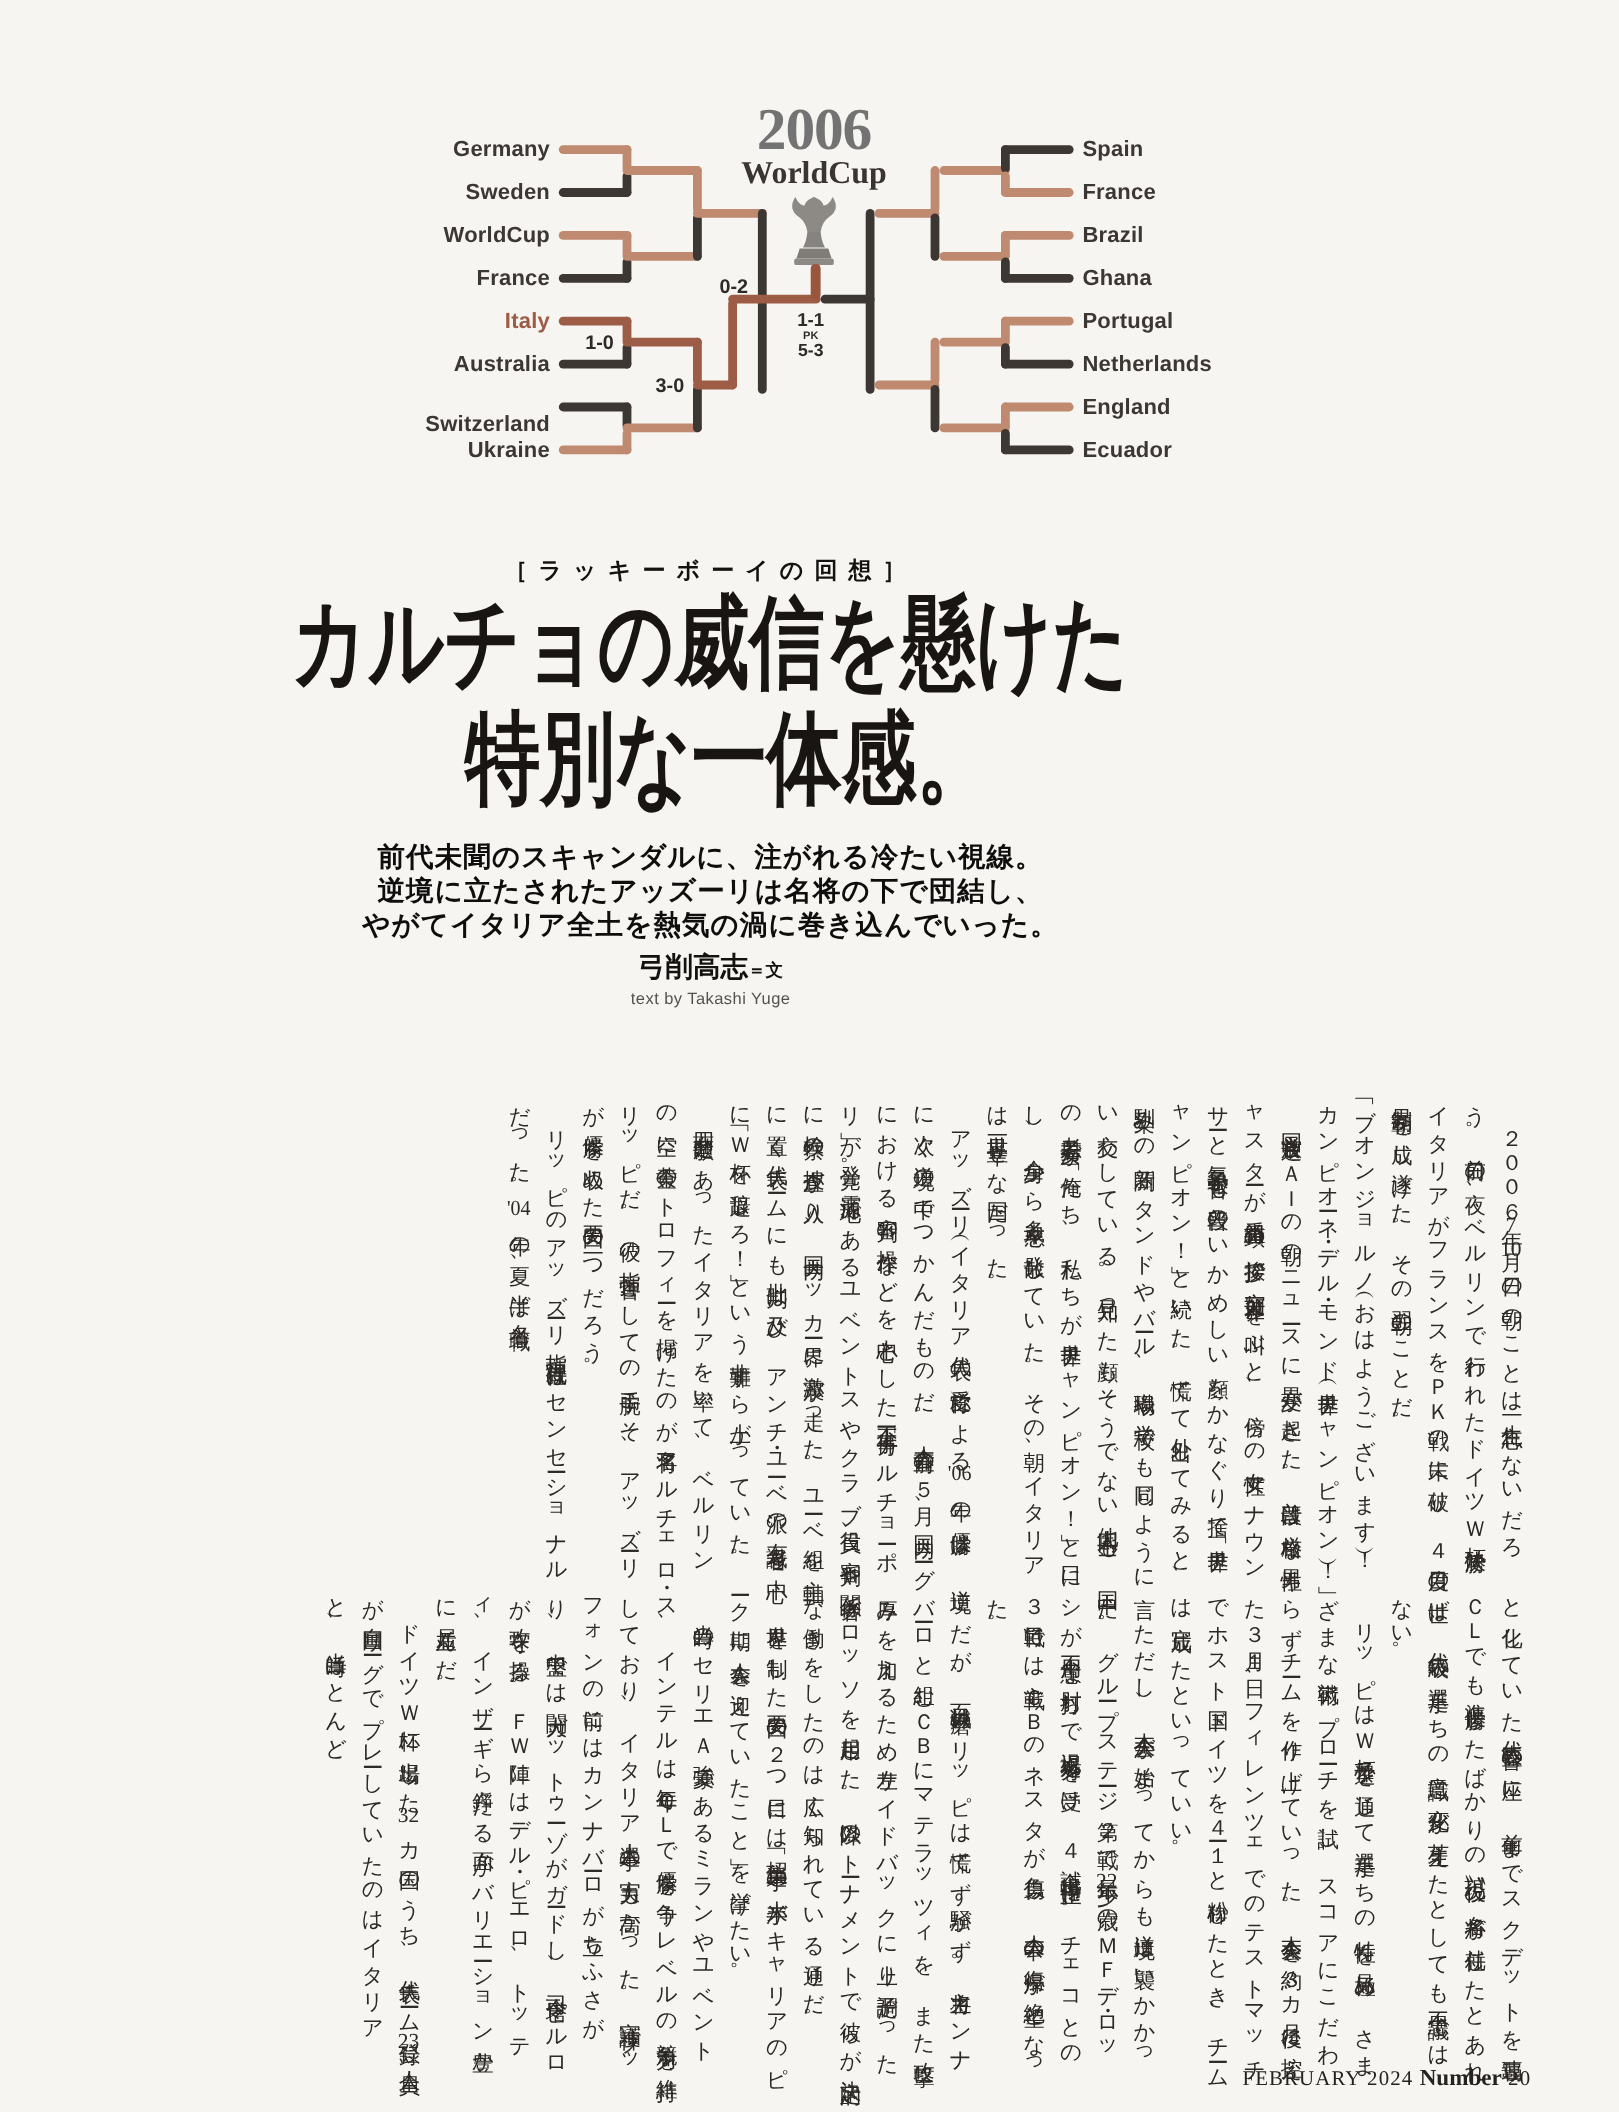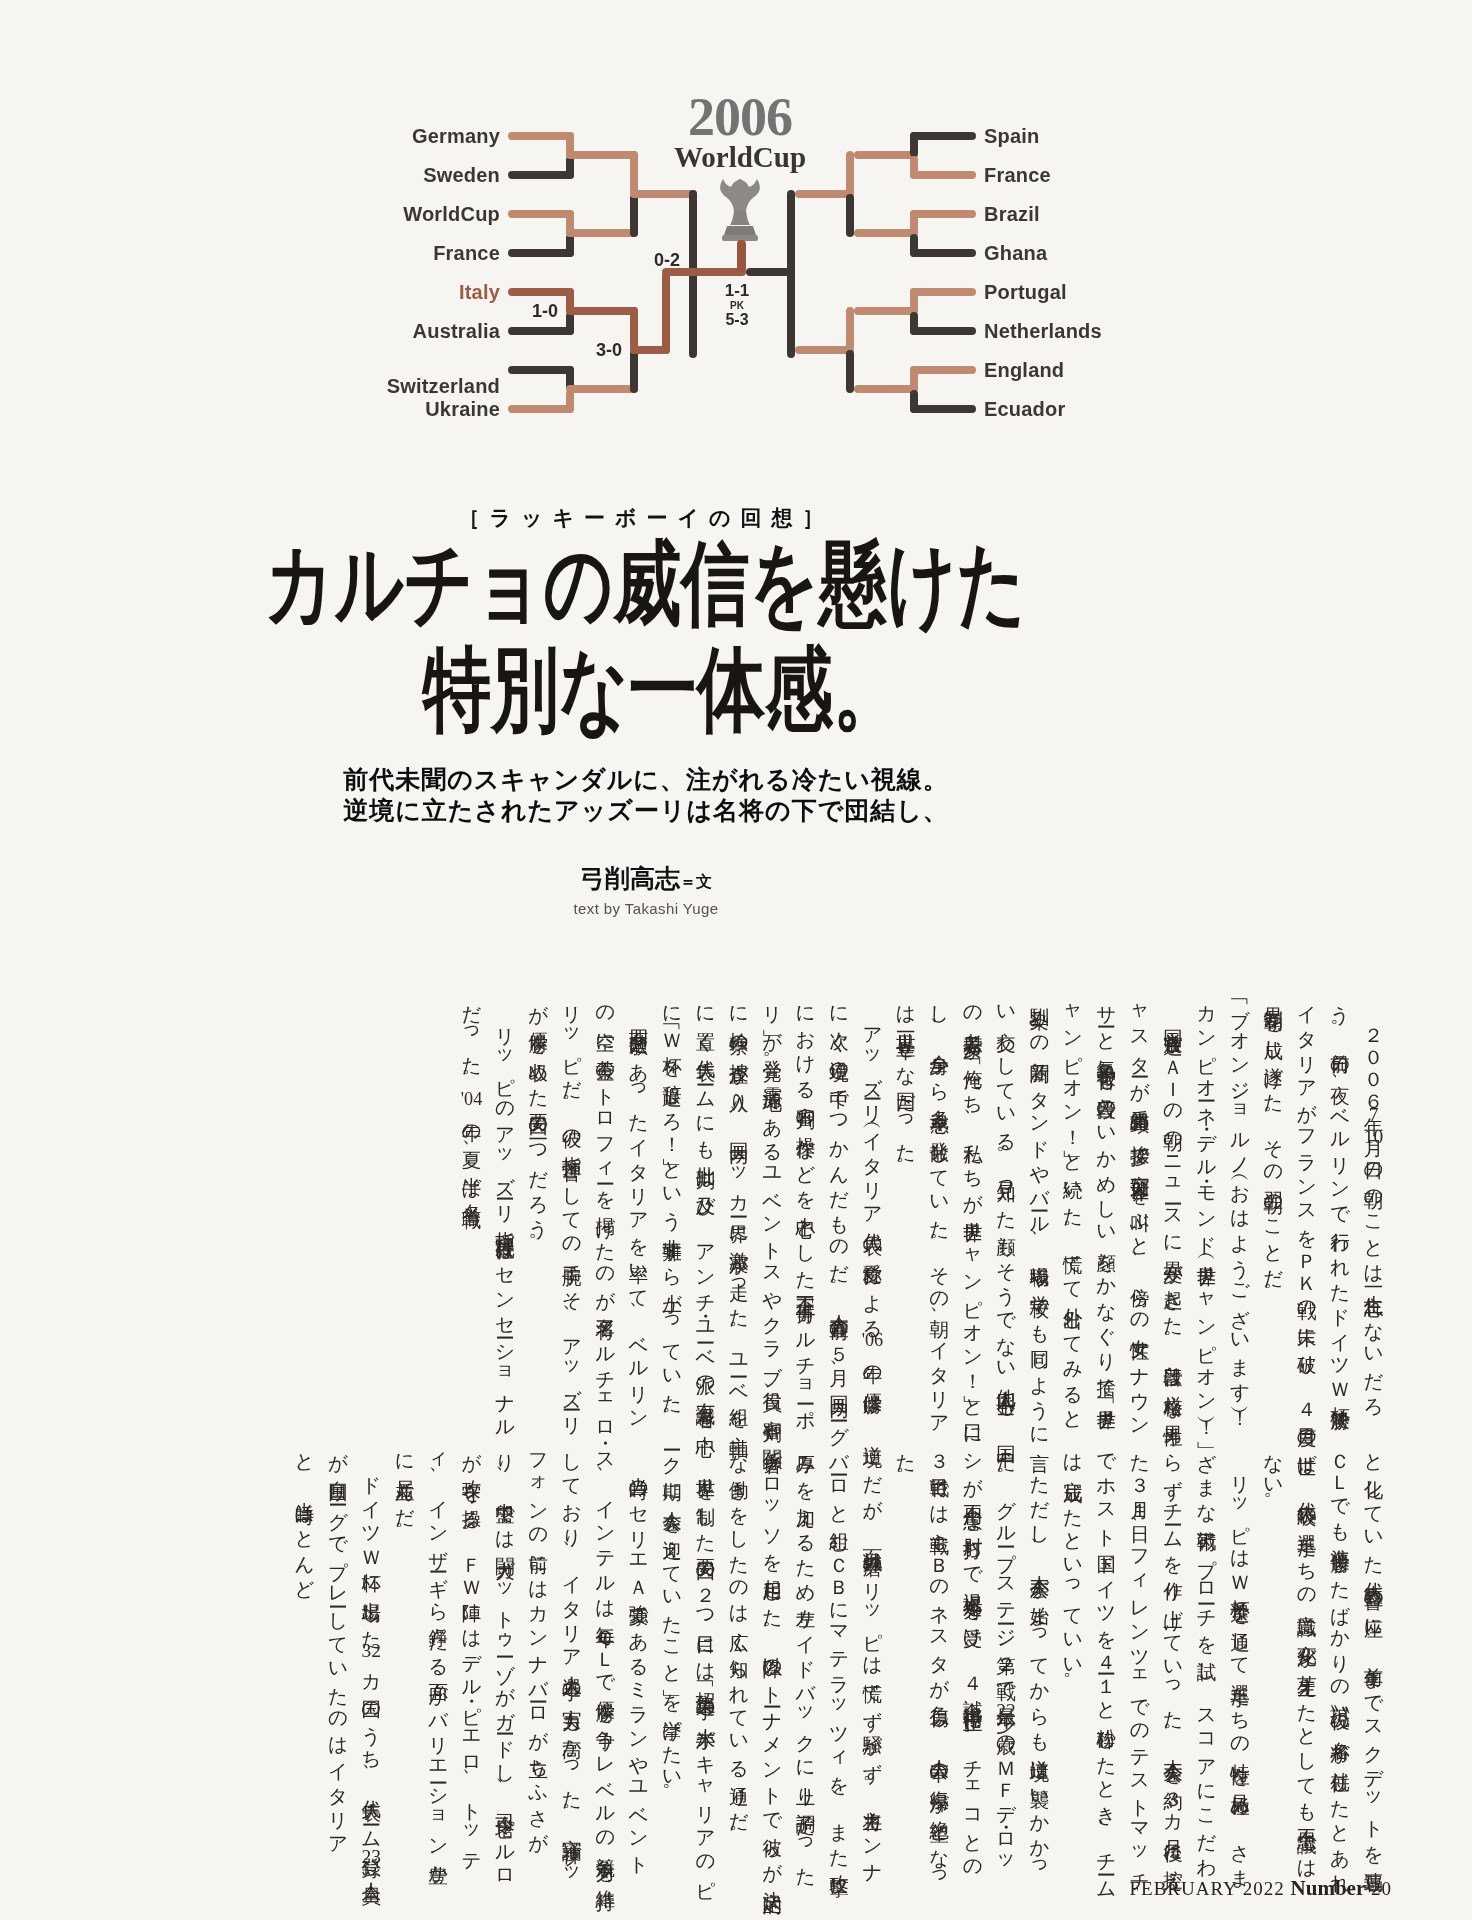--- a/index.html
+++ b/index.html
@@ -165,20 +165,21 @@
     </div>
   </div>
 
   <div class="header">
     <div class="kicker">［ラッキーボーイの回想］</div>
     <div class="title1"><span>カルチョの威信を懸けた</span></div>
     <div class="title2"><span>特別な一体感。</span></div>
     <div class="lede">
       <div>前代未聞のスキャンダルに、注がれる冷たい視線。</div>
       <div>逆境に立たされたアッズーリは名将の下で団結し、</div>
+      <div>やがてイタリア全土を熱気の渦に巻き込んでいった。</div>
     </div>
     <div class="author"><span>弓削高志</span><span class="role">＝文</span></div>
     <div class="credit">text by Takashi Yuge</div>
   </div>
 
   <div class="vband band1">
       <p>　２００６年<span class="tcy">7</span>月<span class="tcy">10</span>日の朝のことは一生忘れないだろう。前日の夜、ベルリンで行われたドイツＷ杯決勝でイタリアがフランスをＰＫ戦の末に破り、４度目の世界制覇を成し遂げた。その翌朝のことだ。</p>
       <p>「ブオンジョルノ（おはようございます）！カンピオーネ・デル・モンド（世界チャンピオン）！」</p>
       <p>　国営放送ＲＡＩの朝のニュースに異変が起きた。普段は厳格な男性キャスターが番組冒頭の挨拶で突如世界一を叫ぶと、傍らの女性アナウンサーと気象予報官も普段のいかめしい顔をかなぐり捨て「世界チャンピオン！」と続いた。慌てて外出してみると、馴染みの新聞スタンドやバール、職場や学校でも同じように言い交わしている。見知った顔もそうでない他人同士も、国中の老若男女が「俺たち、私たちが世界チャンピオン！」と口にし、全身から多幸感を発散していた。その朝、イタリアは世界一幸せな国だった。</p>
       <p>　アッズーリ（イタリア代表の愛称）による<span class="tcy">'06</span>年の優勝は、逆境に次ぐ逆境の中でつかんだものだ。大会直前の５月、国内リーグにおける審判の操作などを中心とした不正事件「カルチョーポリ」が発覚。震源地であるユベントスやクラブ役員、審判や関係者に検察の捜査が入り、国内サッカー界に激震が走った。ユーベ組を主軸に置く代表チームにも批判は及び、アンチ・ユーベ派の有識者を中心に「Ｗ杯を辞退しろ！」という非難すら上がっていた。</p>
@@ -189,20 +190,20 @@
       <p>と化していた代表監督の座に、前年までスクデットを連覇しＣＬでも準優勝したばかりの〝現役〟の名将が就任したとあれば、代表級の選手たちの意識に変化が芽生えたとしても不思議ではない。</p>
       <p>　リッピはＷ杯予選を通じて選手たちの特性を見極め、さまざまな戦術アプローチを試し、スコアにこだわらずチームを作り上げていった。本大会を約３カ月後に控えた３月１日、フィレンツェでのテストマッチでホスト国ドイツを４ー１と粉砕したとき、チームは完成したといっていい。</p>
       <p>　ただし、本大会が始まってからも逆境は襲いかかった。グループステージ第２戦で最年少<span class="tcy">22</span>歳のＭＦデ・ロッシが不用意な肘打ちで退場処分を受け、４試合出場停止に。チェコとの３戦目では主戦ＣＢのネスタが負傷し、大会中の復帰が絶望となった。</p>
       <p>　だが、百戦錬磨のリッピは慌てず騒がず。主将カンナバーロと組むＣＢにマテラッツィを、また攻撃に厚みを加えるため左サイドバックに上り調子だったグロッソを起用した。以降のトーナメントで彼らが決定的な働きをしたのは広く知られている通りだ。</p>
       <p>　世界を制した要因の２つ目には「招集選手の大半がキャリアのピーク期に大会を迎えていたこと」を挙げたい。</p>
       <p>　当時のセリエＡ強豪であるミランやユベントス、インテルは毎年ＣＬで優勝を争うレベルの競争力を維持しており、イタリア人選手の実力も高かった。守護神ブッフォンの前にはカンナバーロが立ちふさがり、中盤では闘犬ガットゥーゾがガードし、司令塔ピルロが攻守を操る。ＦＷ陣にはデル・ピエロ、トッティ、インザーギら錚々たる面々がバリエーション豊かに居並んだ。</p>
       <p>　ドイツＷ杯に出場した<span class="tcy">32</span>カ国のうち、代表チーム登録<span class="tcy">23</span>人全員が自国リーグでプレーしていたのはイタリアと、当時ほとんど</p>
     </div>
 
   <div class="footer">
-    <span>FEBRUARY 2022</span>
+    <span>FEBRUARY 2024</span>
     <span> </span>
     <span class="mag">Number</span>
     <span> </span>
     <span>20</span>
   </div>
 
 </div>
 
 </body></html>

